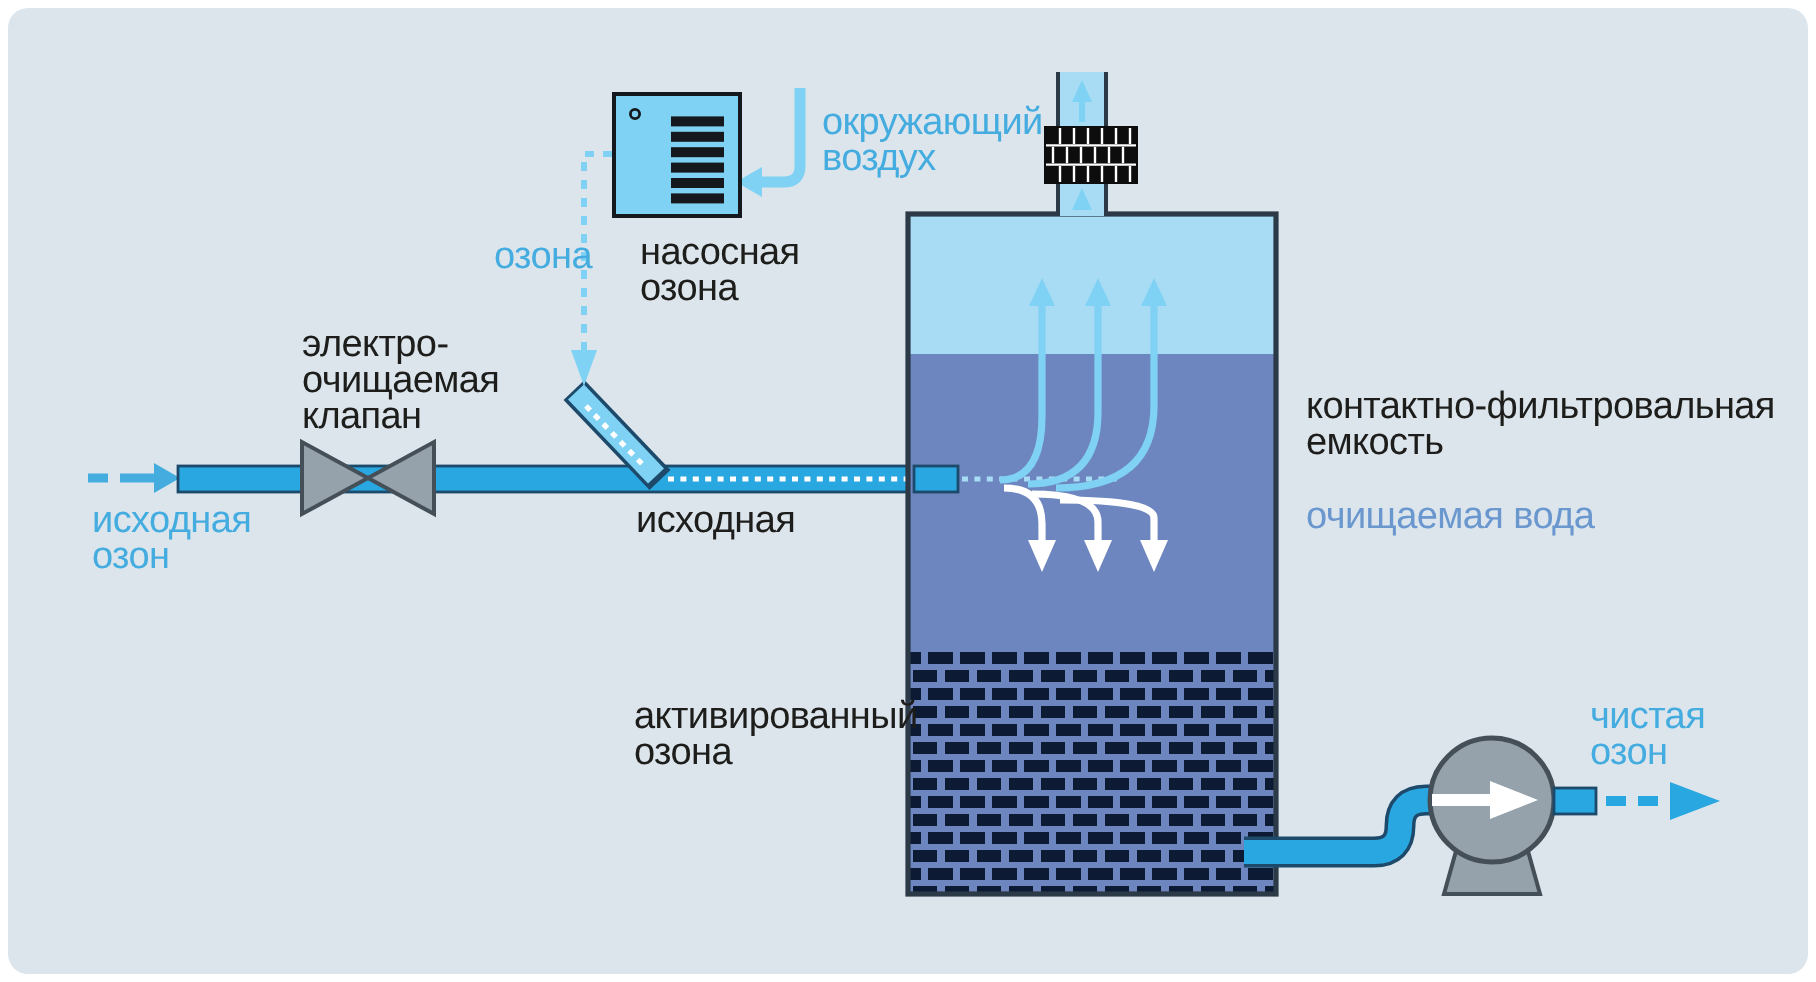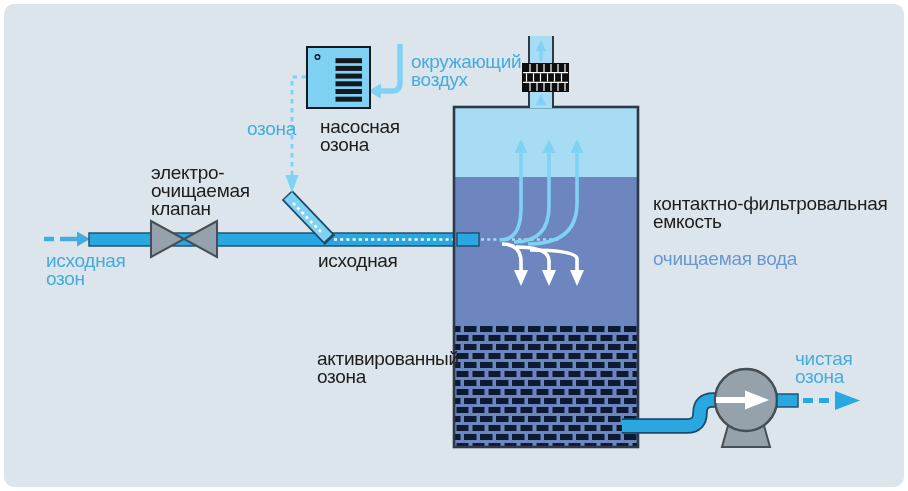--- a/index.html
+++ b/index.html
@@ -203,15 +203,15 @@
 озона</div>
   <div class="label blue" style="left:411px; top:53px;">окружающий
 воздух</div>
   <div class="label" style="left:653px; top:195px;">контактно-фильтровальная
 емкость</div>
   <div class="label treated" style="left:653px; top:250px;">очищаемая вода</div>
   <div class="label" style="left:318px; top:252px;">исходная</div>
   <div class="label" style="left:317px; top:350px;">активированный
 озона</div>
   <div class="label blue" style="left:795px; top:350px;">чистая
-озона</div>
+озон</div>
 
 </div>
 
 </body></html>

